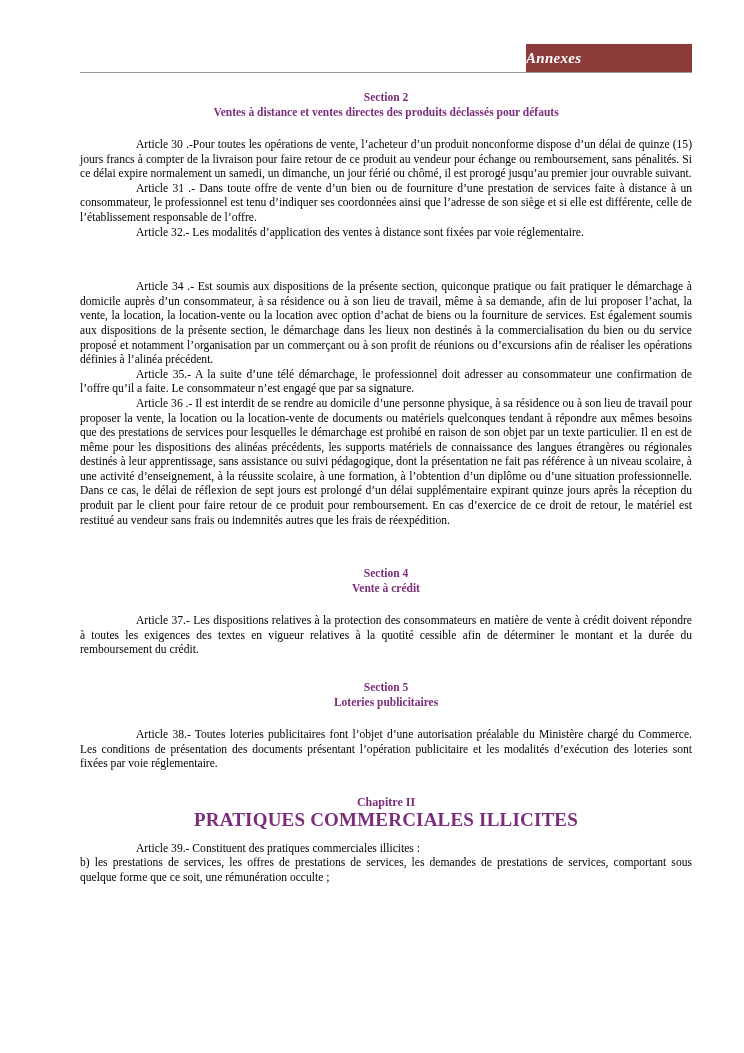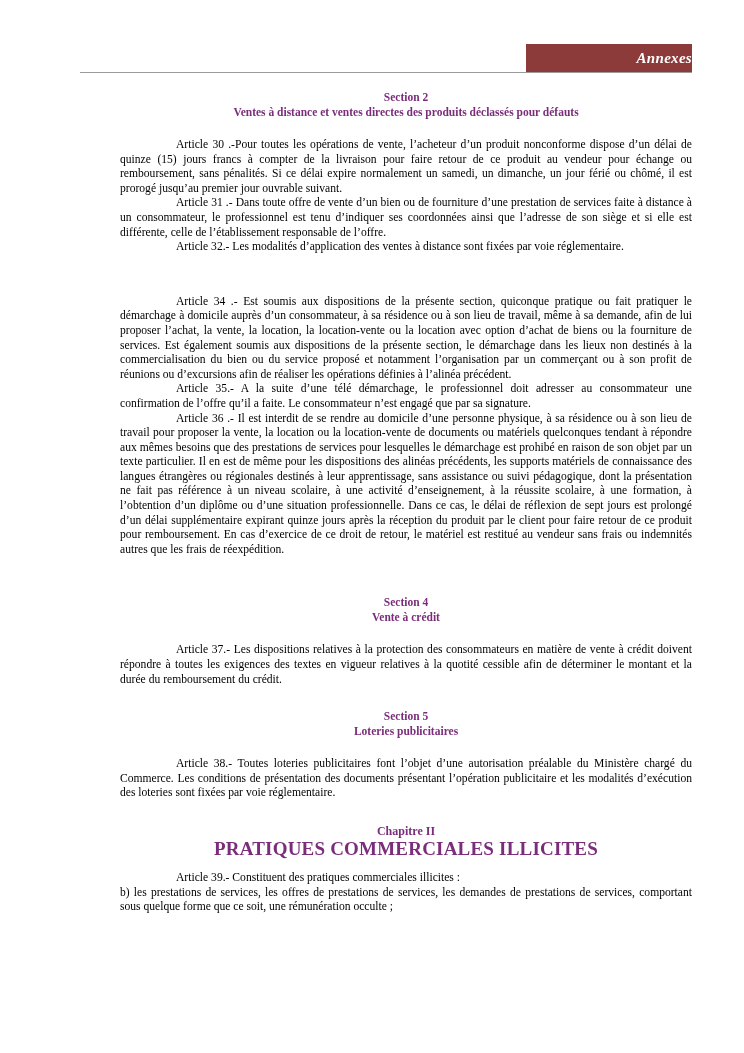--- a/index.html
+++ b/index.html
@@ -28,41 +28,40 @@
   }
   .header-banner {
     position: absolute;
     right: 52px;
     top: 44px;
     width: 166px;
     height: 28px;
     background: #8d3a3a;
     display: flex;
     align-items: center;
-    justify-content: flex-end;
+    justify-content: flex-start;
   }
   .header-banner-text {
     color: #ffffff;
     font-family: "Liberation Serif", serif;
     font-style: italic;
     font-weight: bold;
     font-size: 15px;
     letter-spacing: 0.3px;
   }
   .header-rule {
     position: absolute;
     left: 80px;
     right: 52px;
     top: 72px;
     height: 1px;
     background: #9b9b9b;
   }
   .content {
     padding: 0 52px 0 80px;
-    margin-left: 40px;
   }
   .section-head {
     text-align: center;
     color: #7b2d7b;
     font-weight: bold;
     font-size: 11.5px;
     line-height: 15px;
     font-family: "Liberation Serif", serif;
   }
   .section-head .sub {

